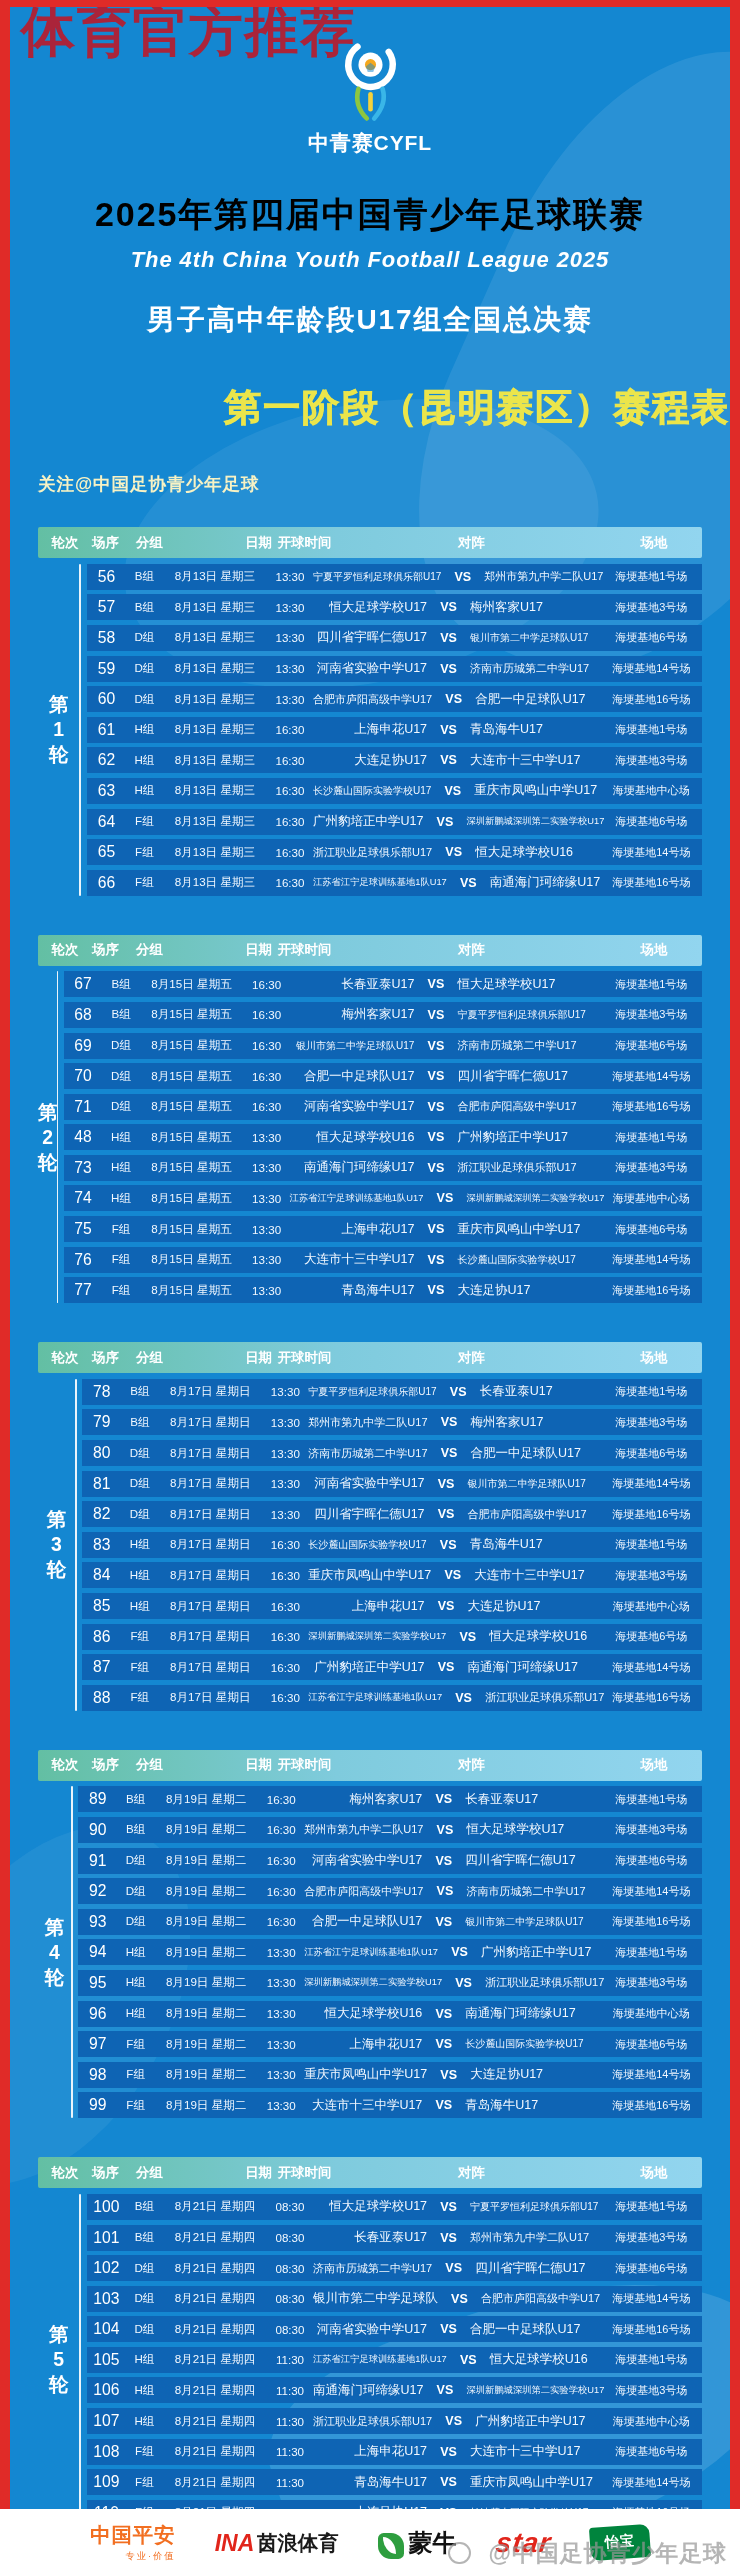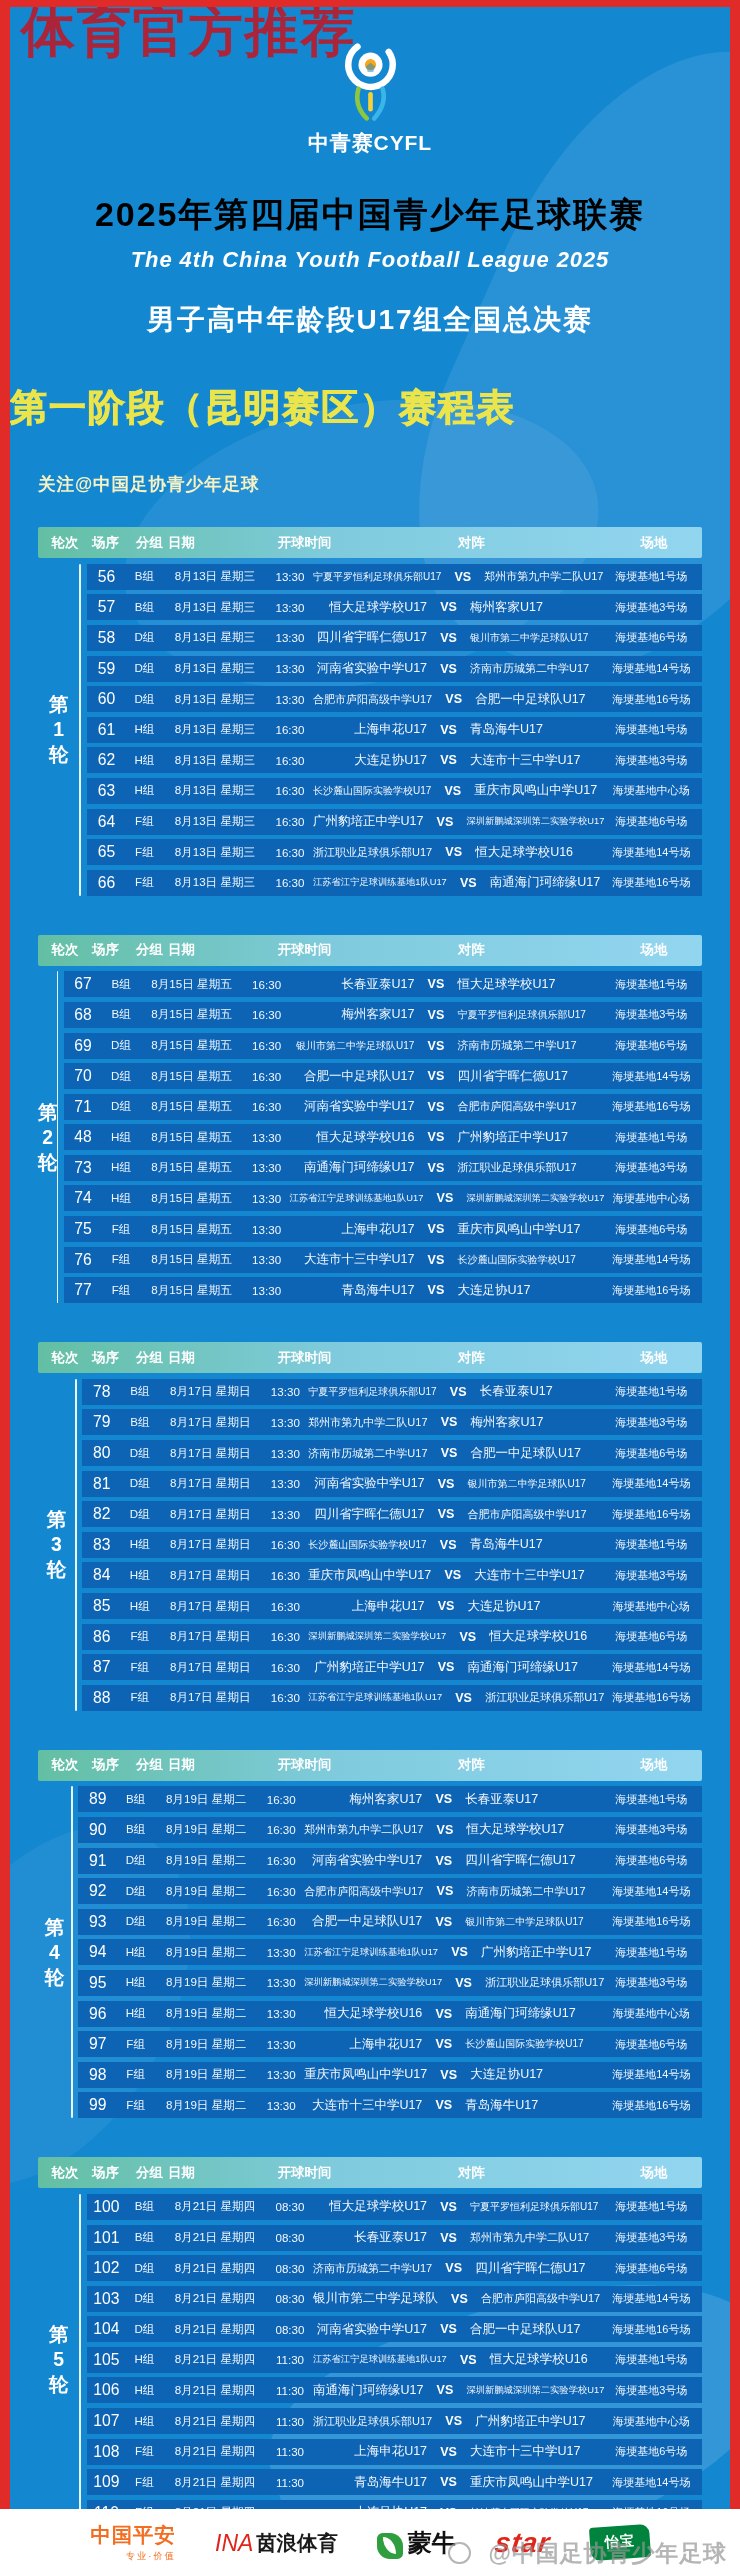--- a/index.html
+++ b/index.html
@@ -27,34 +27,34 @@
     font-size:54px;letter-spacing:1.9px;color:rgba(186,26,41,.9);white-space:nowrap;
   }
   .logo-wrap{position:relative;text-align:center;padding-top:28px;z-index:2;}
   .logo-text{color:#ffffff;font-size:21px;font-weight:700;letter-spacing:0.9px;margin-top:1.9px;}
   .title{position:relative;z-index:2;text-align:center;margin-top:35px;color:#000000;
     font-size:34px;font-weight:900;letter-spacing:1.9px;}
   .subtitle{position:relative;z-index:2;text-align:center;margin-top:9.3px;color:#fff;
     font-size:22px;font-weight:700;font-style:italic;letter-spacing:0.9px;}
   .category{position:relative;z-index:2;text-align:center;margin-top:28px;color:#fff;
     font-size:28px;font-weight:700;letter-spacing:1.9px;}
-  .stage{position:relative;z-index:2;text-align:left;margin-top:44px;color:#ebe54b;
+  .stage{position:relative;z-index:2;text-align:right;margin-top:44px;color:#ebe54b;
     font-size:37px;font-weight:900;letter-spacing:1.9px;-webkit-text-stroke:0.9px #ebe54b;}
   .follow{position:relative;z-index:2;margin:39px 0 0 28px;color:#f7f2c4;
     font-size:17.6px;font-weight:700;letter-spacing:0.9px;}
 
   .tables{position:relative;z-index:2;margin:31px 28px 0 28px;}
   .round-table{margin-bottom:39px;}
   .thead{display:flex;align-items:center;height:31px;
     background:linear-gradient(90deg,#63bfa3 0%,#7fcbdd 45%,#92d5ef 100%);
     color:#fff;font-weight:700;font-size:13.4px;border-radius:1.9px;}
   .h-round{width:54px;text-align:center;}
   .h-seq{width:39px;}
   .h-group{width:37px;text-align:center;}
-  .h-date{width:104px;text-align:left;}
+  .h-date{width:104px;text-align:right;}
   .h-time{width:65px;text-align:center;}
   .h-match{flex:1;text-align:center;}
   .h-venue{width:96px;text-align:center;}
 
   .tbody{display:flex;margin-top:5.6px;}
   .round-label{width:52px;display:flex;flex-direction:column;align-items:center;justify-content:center;
     color:#fff;font-size:19.4px;font-weight:700;line-height:25px;}
   .vline{width:2.8px;background:#eaf4fb;margin:0 5.6px 0 0;border-radius:1.9px;}
   .rows{flex:1;}
   .mrow{display:flex;align-items:center;height:26px;margin-bottom:4.6px;background:#0e64b4;
@@ -68,21 +68,21 @@
   .c-vs{width:43px;text-align:center;font-weight:700;font-size:12.5px;color:#fff;}
   .c-away{flex:1.2;text-align:left;font-size:12.5px;white-space:nowrap;}
   .c-venue{width:94px;text-align:center;font-size:11px;white-space:nowrap;}
 
   .footer{position:absolute;left:0;right:0;bottom:0;height:67px;background:#fff;
     display:flex;align-items:center;justify-content:space-evenly;padding:0 51px;z-index:3;}
   .sp{display:flex;align-items:flex-end;}
   .sp-pingan{flex-direction:column;line-height:1.1;}
   .pingan-name{color:#f26f21;font-size:20.4px;font-weight:900;letter-spacing:0.9px;}
   .pingan-tag{color:#f26f21;font-size:9.3px;letter-spacing:1.9px;margin-top:5px;}
-  .ina-prefix{color:#e1251b;font-size:23px;font-weight:400;font-style:italic;margin-right:2.8px;}
+  .ina-prefix{color:#e1251b;font-size:23px;font-weight:700;font-style:italic;margin-right:2.8px;}
   .ina-name{color:#1a1a1a;font-size:20.4px;font-weight:900;}
   .mengniu-icon{width:26px;height:26px;background:#2e9e3f;border-radius:5.6px 13px 5.6px 13px;position:relative;margin-right:4.6px;}
   .mengniu-icon::after{content:"";position:absolute;left:5.6px;top:4.6px;width:13px;height:16.7px;background:#fff;border-radius:0 100% 0 100%;}
   .mengniu-name{color:#111;font-size:24px;font-weight:900;}
   .star-name{color:#e1251b;font-size:28px;font-weight:900;font-style:italic;letter-spacing:0.9px;transform:skewX(-8deg);}
   .cestbon-flag{background:#00843d;color:#fff;font-size:14px;font-weight:900;padding:7.4px 15px;
     border-radius:3.7px 9.3px 3.7px 9.3px;transform:rotate(-4deg);letter-spacing:0.9px;}
   .wm-bottom{position:absolute;right:13px;bottom:7.4px;z-index:9;color:rgba(150,150,150,.7);
     font-size:23px;font-weight:700;letter-spacing:0.9px;display:flex;align-items:center;gap:18px;}
   .wm-icon{width:18.5px;height:18.5px;border:2.8px solid rgba(150,150,150,.7);border-radius:50%;display:inline-block;}

